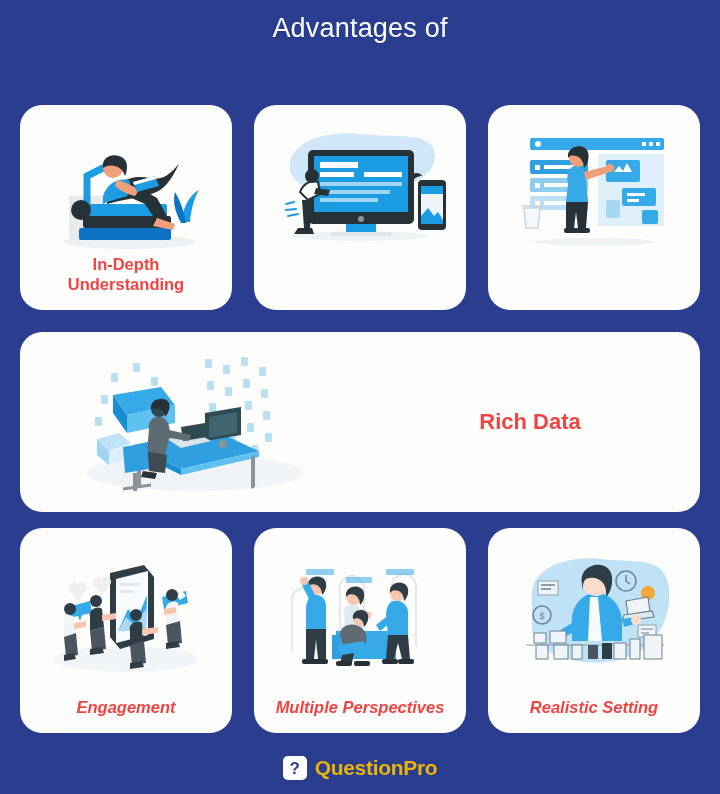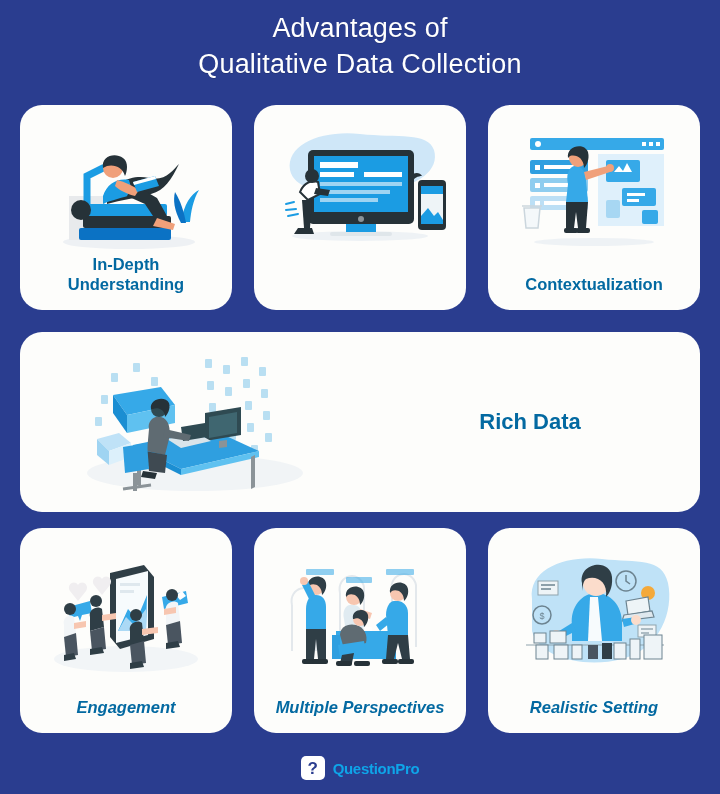--- a/index.html
+++ b/index.html
@@ -44,21 +44,21 @@
     background: #fdfdfb;
     border-radius: 22px;
     box-sizing: border-box;
     overflow: hidden;
   }
   .card-label {
     position: absolute;
     left: 0;
     width: 100%;
     text-align: center;
-    color: #0369a1;
+    color: #ef4444;
     font-size: 16.5px;
     font-weight: bold;
     line-height: 20px;
   }
 
   .row1 { top: 105px; height: 205px; width: 212px; }
   .row1 .card-label { bottom: 16px; }
   .r1c1 { left: 20px; }
   .r1c2 { left: 254px; }
   .r1c3 { left: 488px; }
@@ -115,34 +115,33 @@
     border-radius: 5px;
     display: flex;
     align-items: center;
     justify-content: center;
     color: #2a3d8f;
     font-size: 17px;
     font-weight: bold;
     line-height: 1;
   }
   .logo-text {
-    color: #0ea5e9;
-    font-size: 15px;
+    color: #eab308;
+    font-size: 21px;
     font-weight: bold;
     letter-spacing: -0.3px;
   }
 </style>
 </head>
 <body>
 
 <div class="page">
 
   <div class="title-block">
     <div class="title-line">Advantages of</div>
-    <div class="title-line">Qualitative Data Collection</div>
   </div>
 
   <div class="card row1 r1c1">
     <div class="illo">
       <svg width="170" height="130" viewBox="0 0 170 130" xmlns="http://www.w3.org/2000/svg">
         <ellipse cx="88" cy="118" rx="66" ry="7" fill="#eef1f4"></ellipse>
         <rect x="28" y="72" width="36" height="44" fill="#e8eaec"></rect>
 
         <path d="M140 98 C143 80 150 70 158 66 C152 76 150 88 149 98 Z" fill="#1b9ce3"></path>
         <path d="M140 99 C133 86 132 76 134 68 C140 78 143 88 145 99 Z" fill="#0b72c4"></path>
@@ -245,21 +244,20 @@
         <path d="M72 42 C66 44 64 52 66 60 L64 78 L86 78 L84 56 C84 48 80 42 72 42 Z" fill="#36a9e8"></path>
         <path d="M64 78 L86 78 L84 104 L76 104 L74 88 L72 104 L64 104 Z" fill="#263238"></path>
         <rect x="62" y="104" width="14" height="5" rx="2" fill="#263238"></rect>
         <rect x="74" y="104" width="14" height="5" rx="2" fill="#263238"></rect>
         <circle cx="76" cy="34" r="9" fill="#f0a07a"></circle>
         <path d="M66 34 C64 22 82 18 86 28 C88 36 84 42 82 44 C82 34 74 30 68 32 Z" fill="#263238"></path>
         <path d="M82 48 L106 42 L108 48 L84 56 Z" fill="#f0a07a"></path>
         <circle cx="108" cy="44" r="4" fill="#f0a07a"></circle>
       </svg>
     </div>
-    <div class="card-label">Contextualization</div>
   </div>
 
   <div class="card row2">
     <div class="illo">
       <svg width="270" height="150" viewBox="0 0 270 150" xmlns="http://www.w3.org/2000/svg">
         <ellipse cx="140" cy="126" rx="108" ry="18" fill="#f1f4f6"></ellipse>
 
         <g fill="#b9dff2">
           <rect x="150" y="12" width="7" height="9" rx="1"></rect>
             <rect x="168" y="18" width="7" height="9" rx="1"></rect>

